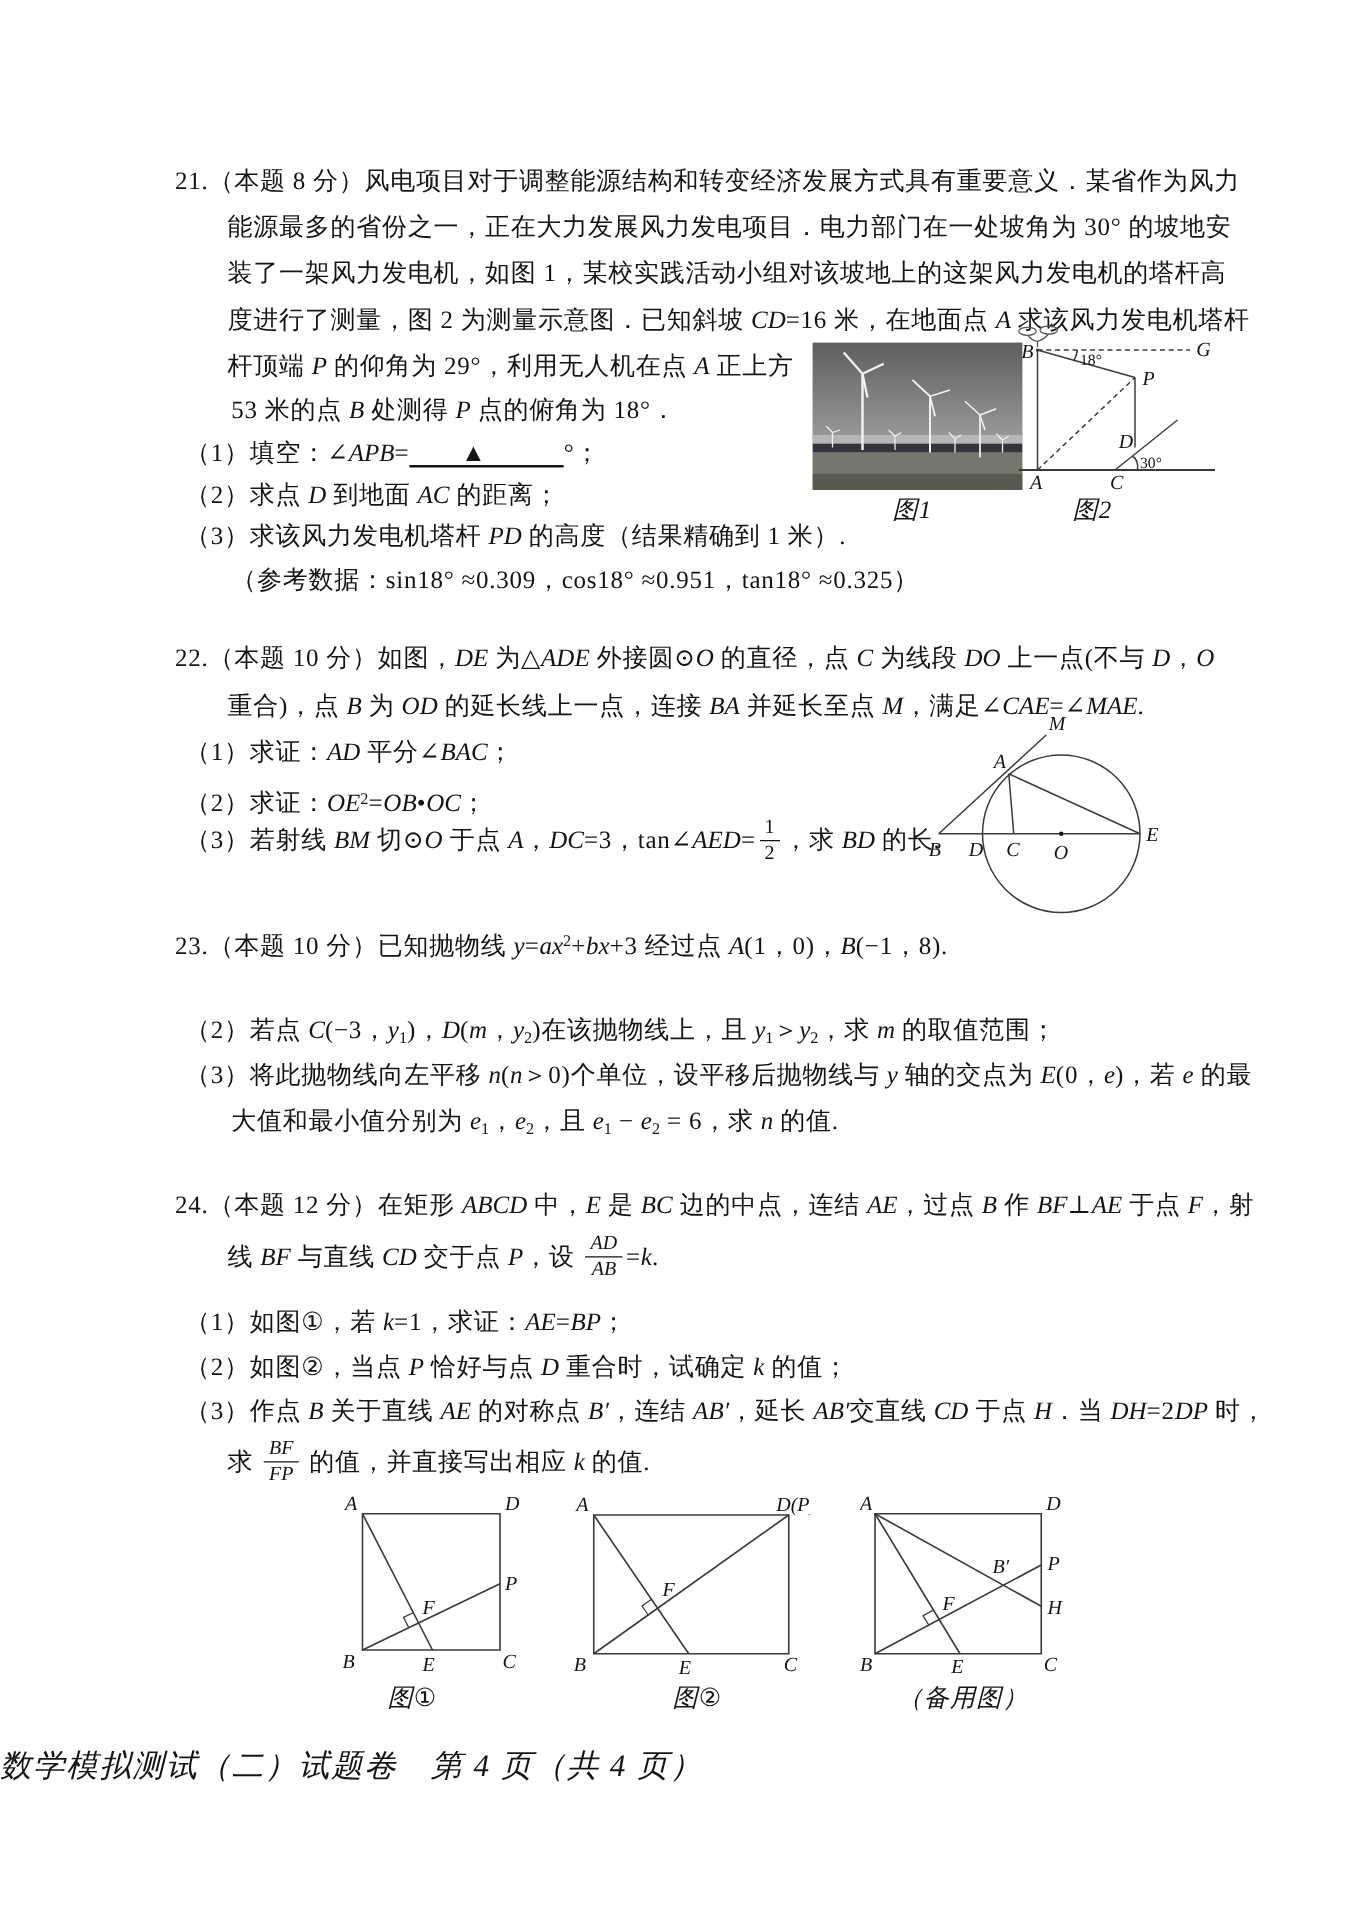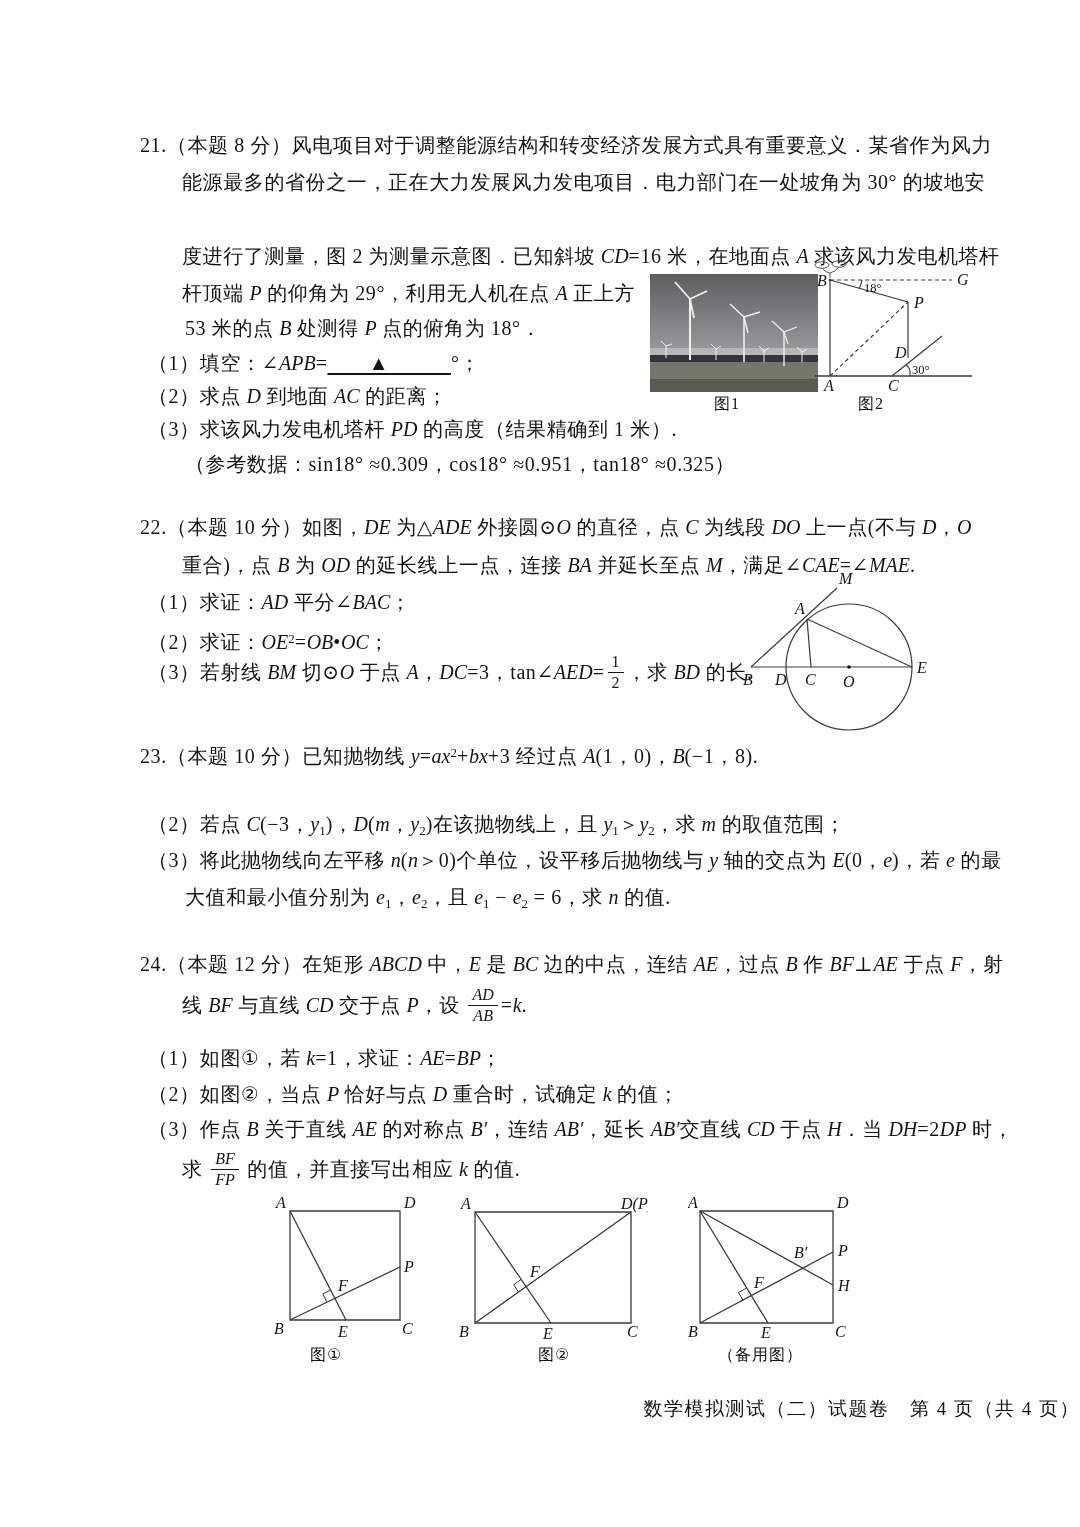--- a/index.html
+++ b/index.html
@@ -12,30 +12,31 @@
   .tl .sg-sub{font-size:13px;vertical-align:-4px;letter-spacing:0;}
   .tl .sg-u{text-decoration:underline;text-underline-offset:3px;}
   .frac{display:inline-block;vertical-align:middle;text-align:center;line-height:1.1;
         font-size:16px;margin:0 3px;transform:translateY(-2px);letter-spacing:0;}
   .frac .fn{display:block;border-bottom:1.2px solid #141414;padding:0 4px 1px;}
   .frac .fd{display:block;padding:1px 4px 0;}
   .frac.it{font-style:italic;}
   .figwrap{position:absolute;}
   svg text{font-family:"Liberation Serif","DejaVu Serif",serif;font-style:italic;font-size:16px;fill:#141414;}
   svg text.deg{font-style:normal;font-size:12.5px;}
-  .cap{position:absolute;font-size:16px;letter-spacing:1px;}
-  .footer{position:absolute;left:0;right:0;text-align:right;font-size:19px;letter-spacing:1.5px;}
+  .cap{position:absolute;font-size:20px;letter-spacing:1px;font-style:italic;}
+  .footer{position:absolute;left:0;right:0;text-align:left;font-size:25px;letter-spacing:1.5px;font-style:italic;}
 </style>
 </head>
 <body>
 
 <div class="page">
 
   <div class="tl" style="top:128px;left:140px"><span class="sg-n">21.（本题 8 分）风电项目对于调整能源结构和转变经济发展方式具有重要意义．某省作为风力</span></div>
   <div class="tl" style="top:165px;left:182px"><span class="sg-n">能源最多的省份之一，正在大力发展风力发电项目．电力部门在一处坡角为 30° 的坡地安</span></div>
+  <div class="tl" style="top:202px;left:182px"><span class="sg-n">装了一架风力发电机，如图 1，某校实践活动小组对该坡地上的这架风力发电机的塔杆高</span></div>
   <div class="tl" style="top:239px;left:182px"><span class="sg-n">度进行了测量，图 2 为测量示意图．已知斜坡 </span><span class="sg-i">CD</span><span class="sg-n">=16 米，在地面点 </span><span class="sg-i">A</span><span class="sg-n"> 求该风力发电机塔杆</span></div>
   <div class="tl" style="top:276px;left:182px"><span class="sg-n">杆顶端 </span><span class="sg-i">P</span><span class="sg-n"> 的仰角为 29°，利用无人机在点 </span><span class="sg-i">A</span><span class="sg-n"> 正上方</span></div>
   <div class="tl" style="top:311px;left:185px"><span class="sg-n">53 米的点 </span><span class="sg-i">B</span><span class="sg-n"> 处测得 </span><span class="sg-i">P</span><span class="sg-n"> 点的俯角为 18°．</span></div>
   <div class="tl" style="top:346px;left:148px"><span class="sg-n">（1）填空：∠</span><span class="sg-i">APB</span><span class="sg-n">=</span><span class="sg-u">　　▲　　　</span><span class="sg-n">°；</span></div>
   <div class="tl" style="top:379px;left:148px"><span class="sg-n">（2）求点 </span><span class="sg-i">D</span><span class="sg-n"> 到地面 </span><span class="sg-i">AC</span><span class="sg-n"> 的距离；</span></div>
   <div class="tl" style="top:412px;left:148px"><span class="sg-n">（3）求该风力发电机塔杆 </span><span class="sg-i">PD</span><span class="sg-n"> 的高度（结果精确到 1 米）.</span></div>
   <div class="tl" style="top:447px;left:185px"><span class="sg-n">（参考数据：sin18° ≈0.309，cos18° ≈0.951，tan18° ≈0.325）</span></div>
 
   <div class="figwrap" style="top:274px;left:650px">
     <svg width="168" height="118" viewBox="0 0 168 118">

